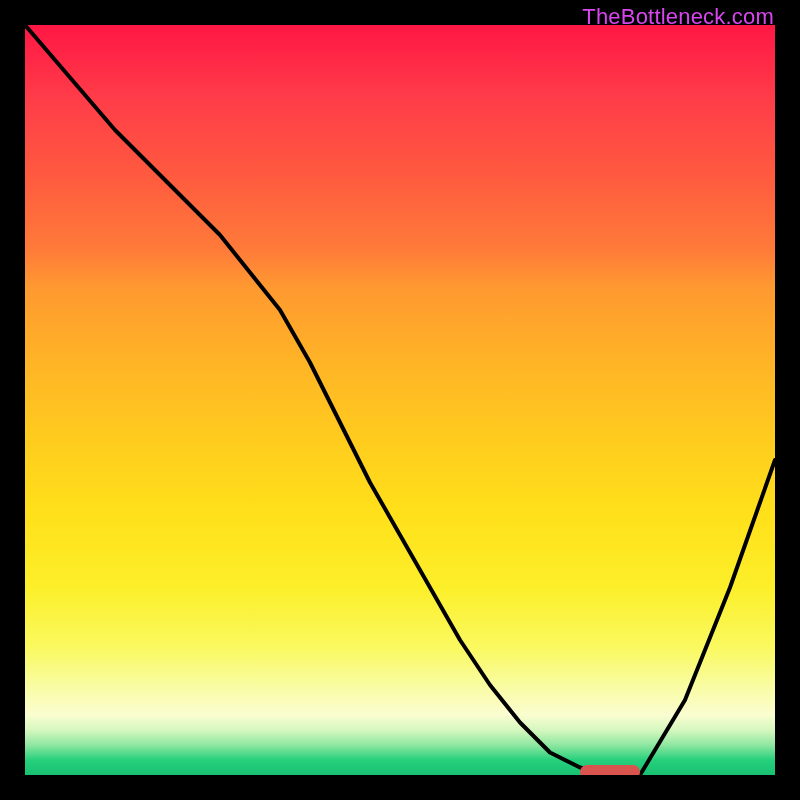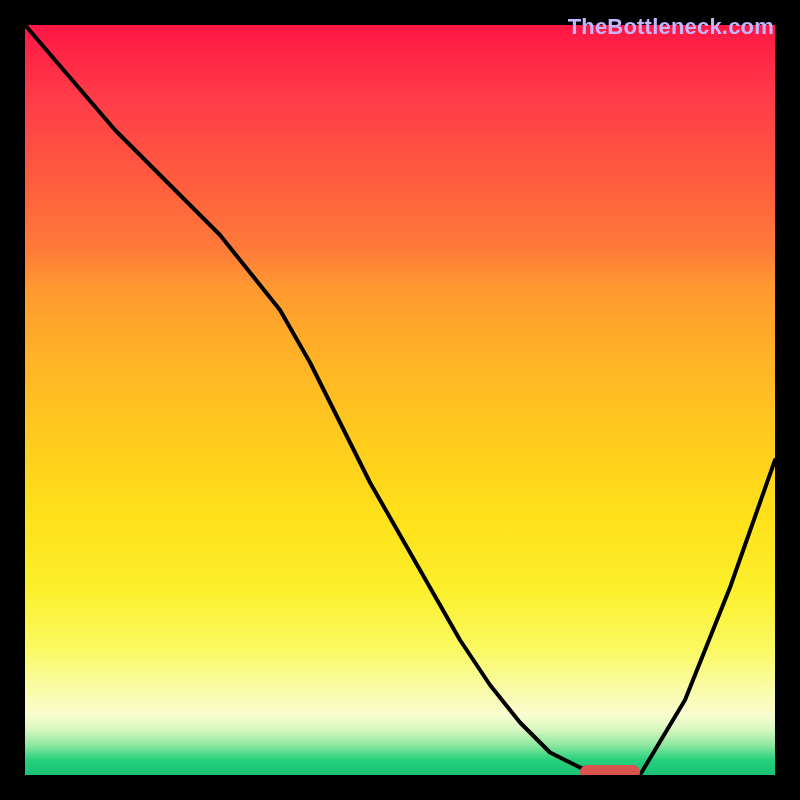--- a/index.html
+++ b/index.html
@@ -51,26 +51,26 @@
     );
   }
   svg.overlay {
     position: absolute;
     inset: 0;
     width: 750px;
     height: 750px;
   }
   .watermark {
     position: absolute;
-    top: 14px;
+    top: 4px;
     right: 26px;
-    color: #c4b5fd;
+    color: #d946ef;
     font-size: 22px;
     letter-spacing: 0.2px;
-    font-weight: 700;
+    font-weight: 400;
   }
 </style>
 </head>
 <body>
 
 <div class="frame">
   <div class="plot-area">
     <div class="gradient"></div>
     <svg class="overlay" viewBox="0 0 750 750" preserveAspectRatio="none">
       <path id="curve-path" fill="none" stroke="#000" stroke-width="4" stroke-linejoin="round" stroke-linecap="round" d="M0.0 0.0 L45.0 52.5 L90.0 105.0 L135.0 150.0 L165.0 180.0 L195.0 210.0 L225.0 247.5 L255.0 285.0 L285.0 337.5 L315.0 397.5 L345.0 457.5 L375.0 510.0 L405.0 562.5 L435.0 615.0 L465.0 660.0 L495.0 697.5 L525.0 727.5 L555.0 742.5 L585.0 750.0 L615.0 750.0 L660.0 675.0 L705.0 562.5 L750.0 435.0"></path>

